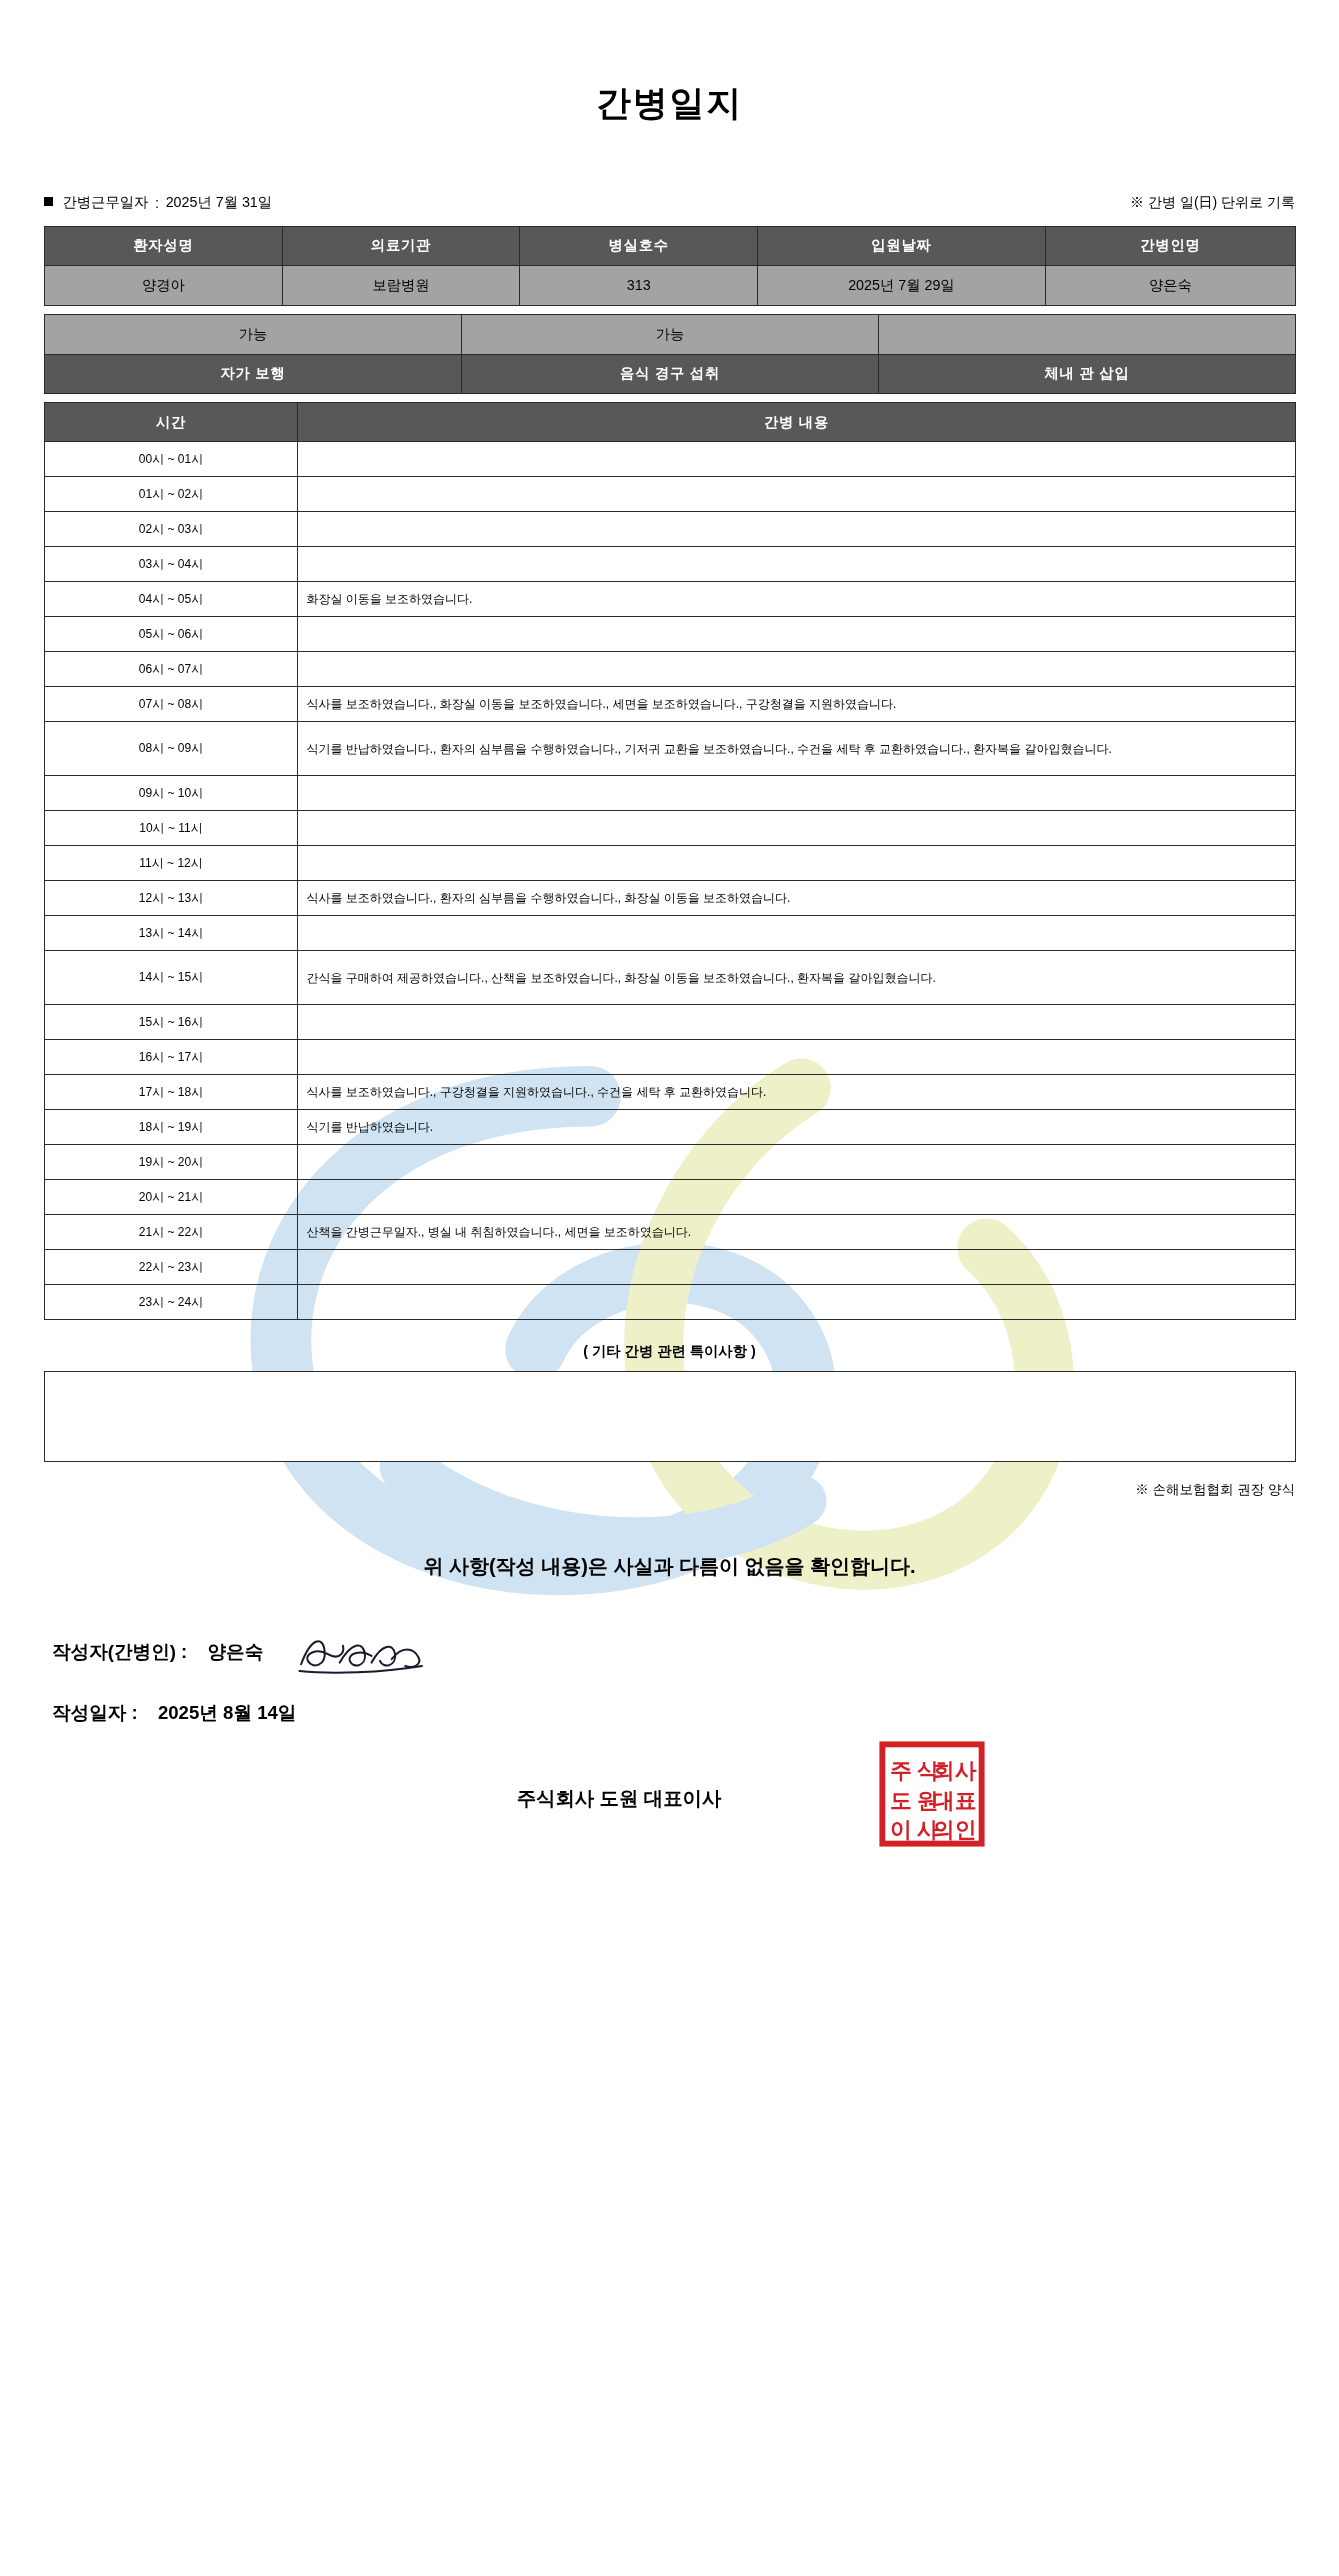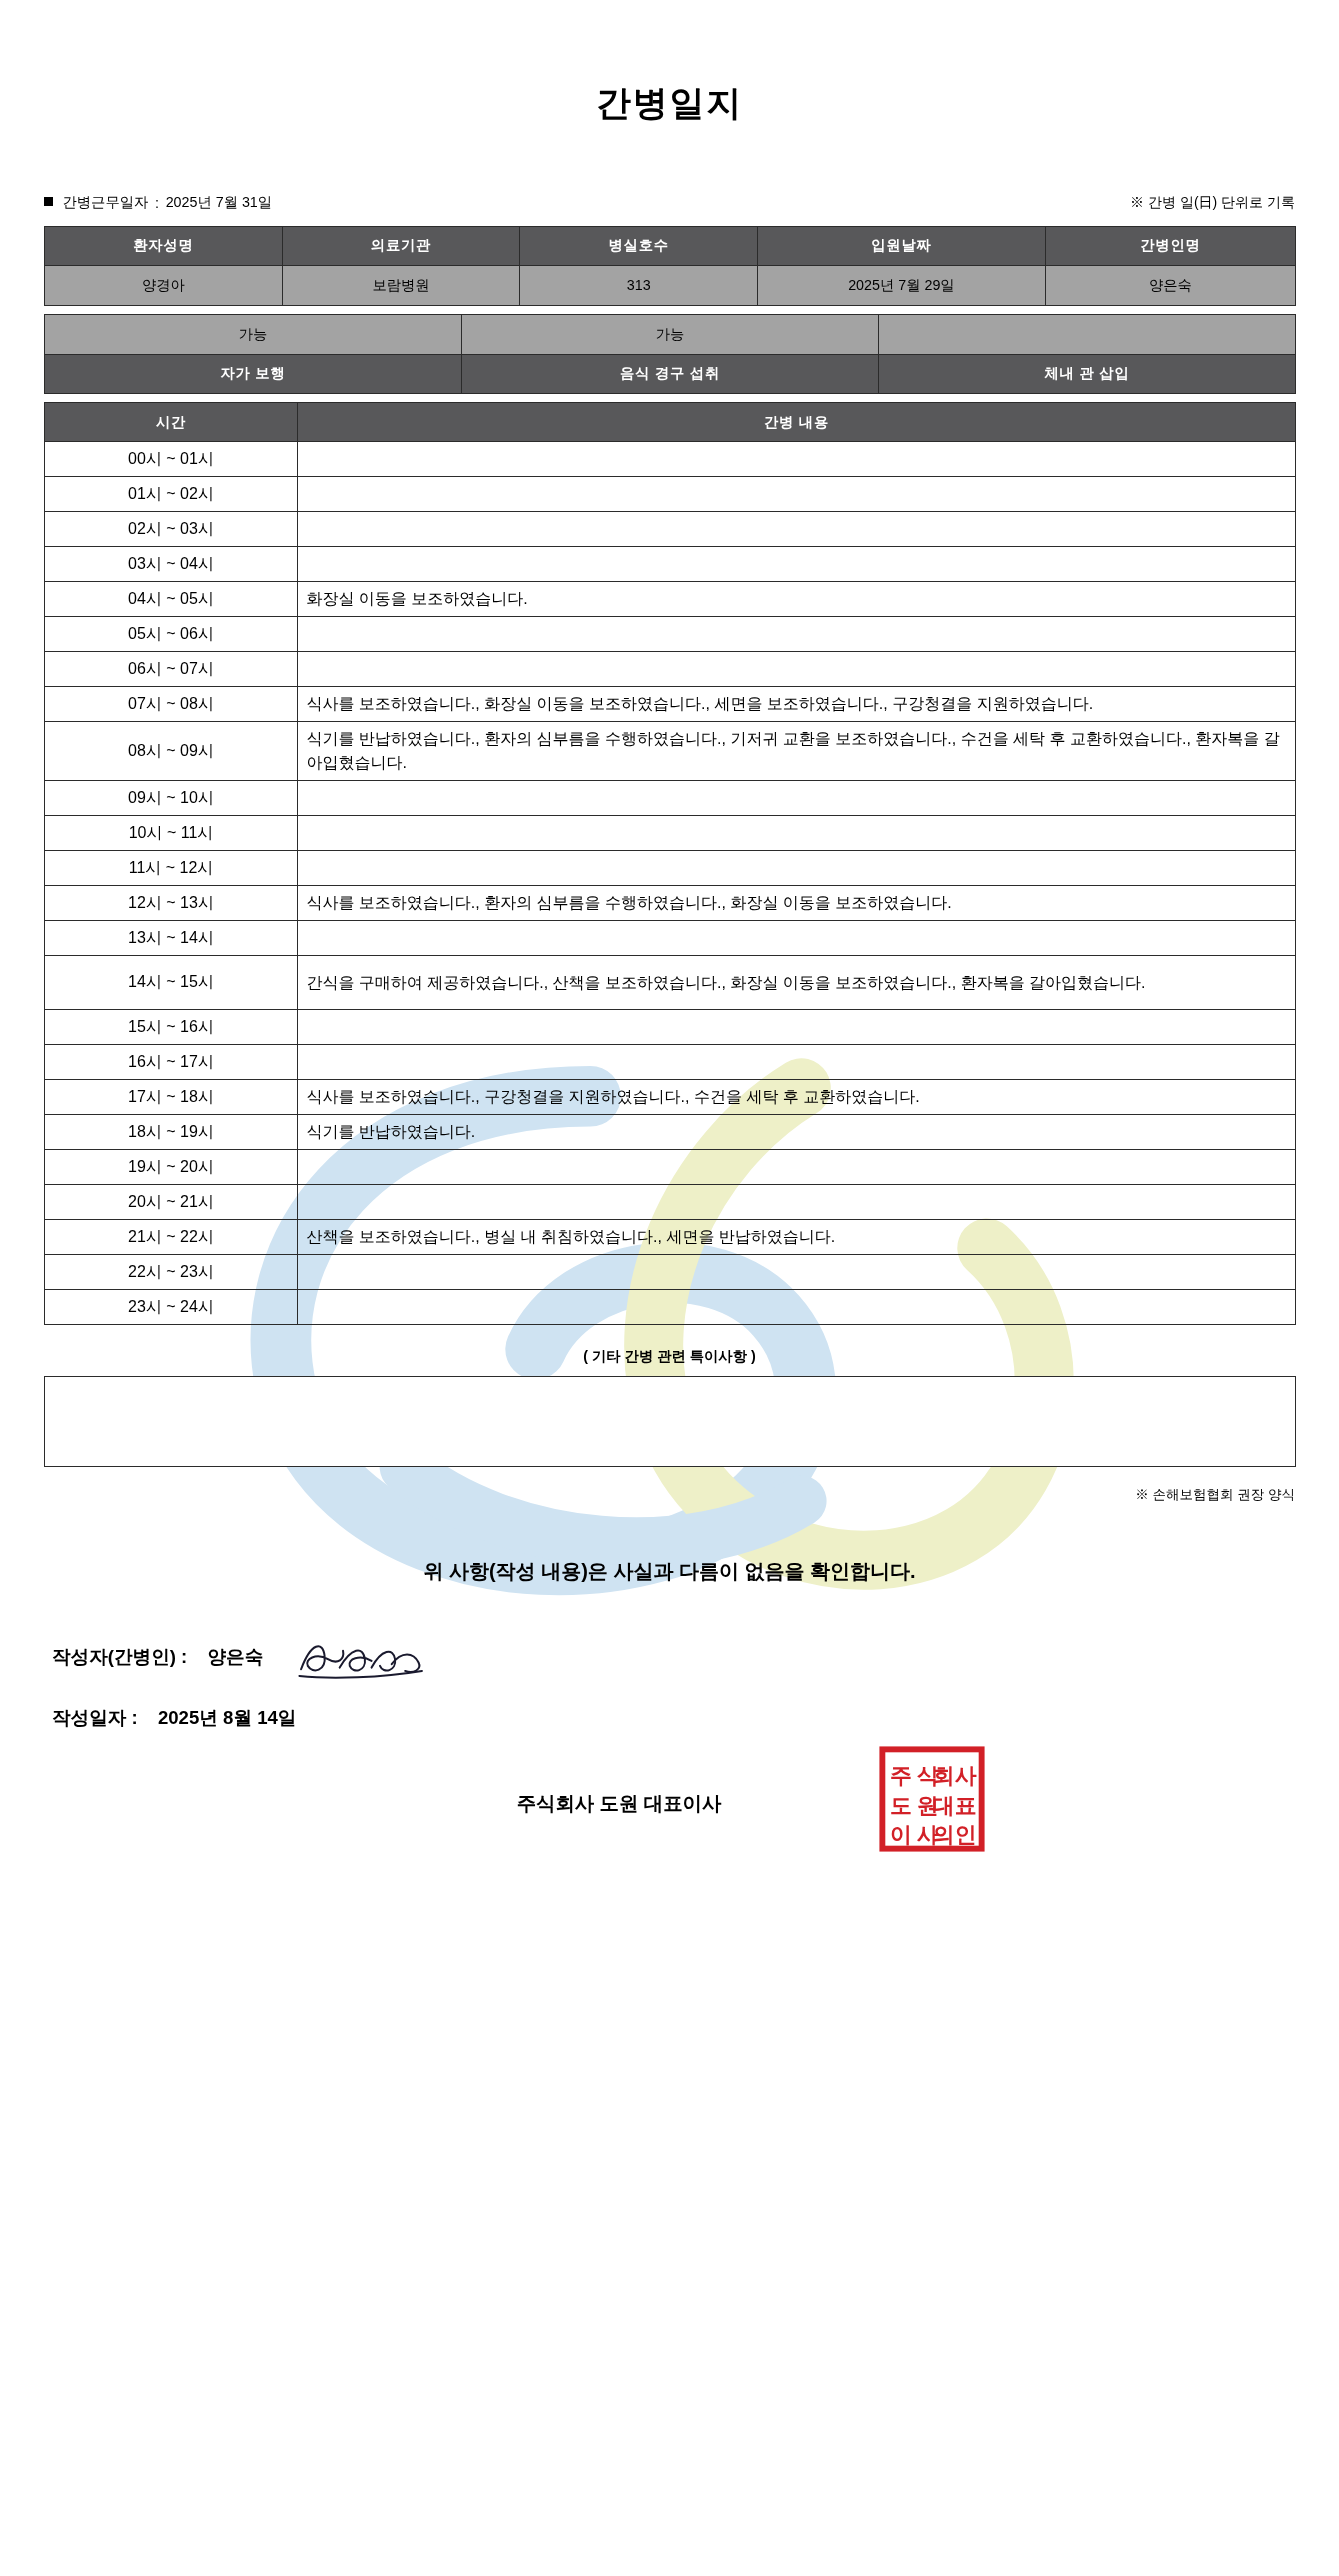--- a/index.html
+++ b/index.html
@@ -95,21 +95,21 @@
     border: 0.8px solid #2b2b2b;
     background: #58585a;
     color: #fff;
     font-size: 14.3px;
     font-weight: bold;
     height: 39px;
     letter-spacing: 0.8px;
   }
   table.hours td {
     border: 0.8px solid #2b2b2b;
-    font-size: 16px;
+    font-size: 12px;
     height: 35px;
     background: transparent;
   }
   td.hour-cell {
     text-align: center;
     width: 253px;
     white-space: nowrap;
   }
   td.note-cell {
     text-align: left;
@@ -322,21 +322,21 @@
       <tr>
         <td class="hour-cell">19시 ~ 20시</td>
         <td class="note-cell"></td>
       </tr>
       <tr>
         <td class="hour-cell">20시 ~ 21시</td>
         <td class="note-cell"></td>
       </tr>
       <tr>
         <td class="hour-cell">21시 ~ 22시</td>
-        <td class="note-cell">산책을 보조하였습니다., 병실 내 취침하였습니다., 세면을 반납하였습니다.</td>
+        <td class="note-cell">산책을 간병근무일자., 병실 내 취침하였습니다., 세면을 보조하였습니다.</td>
       </tr>
       <tr>
         <td class="hour-cell">22시 ~ 23시</td>
         <td class="note-cell"></td>
       </tr>
       <tr>
         <td class="hour-cell">23시 ~ 24시</td>
         <td class="note-cell"></td>
       </tr>
     </tbody>

